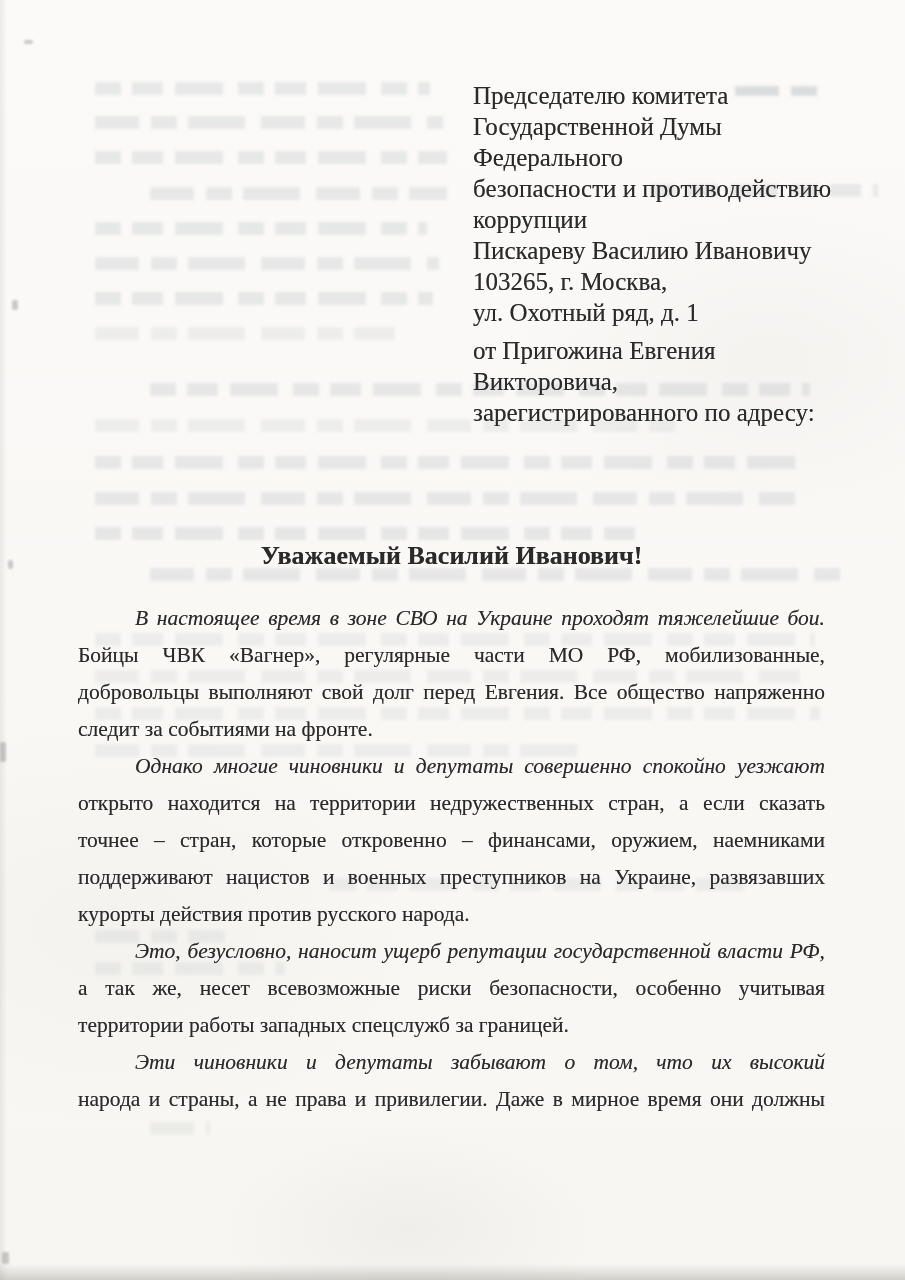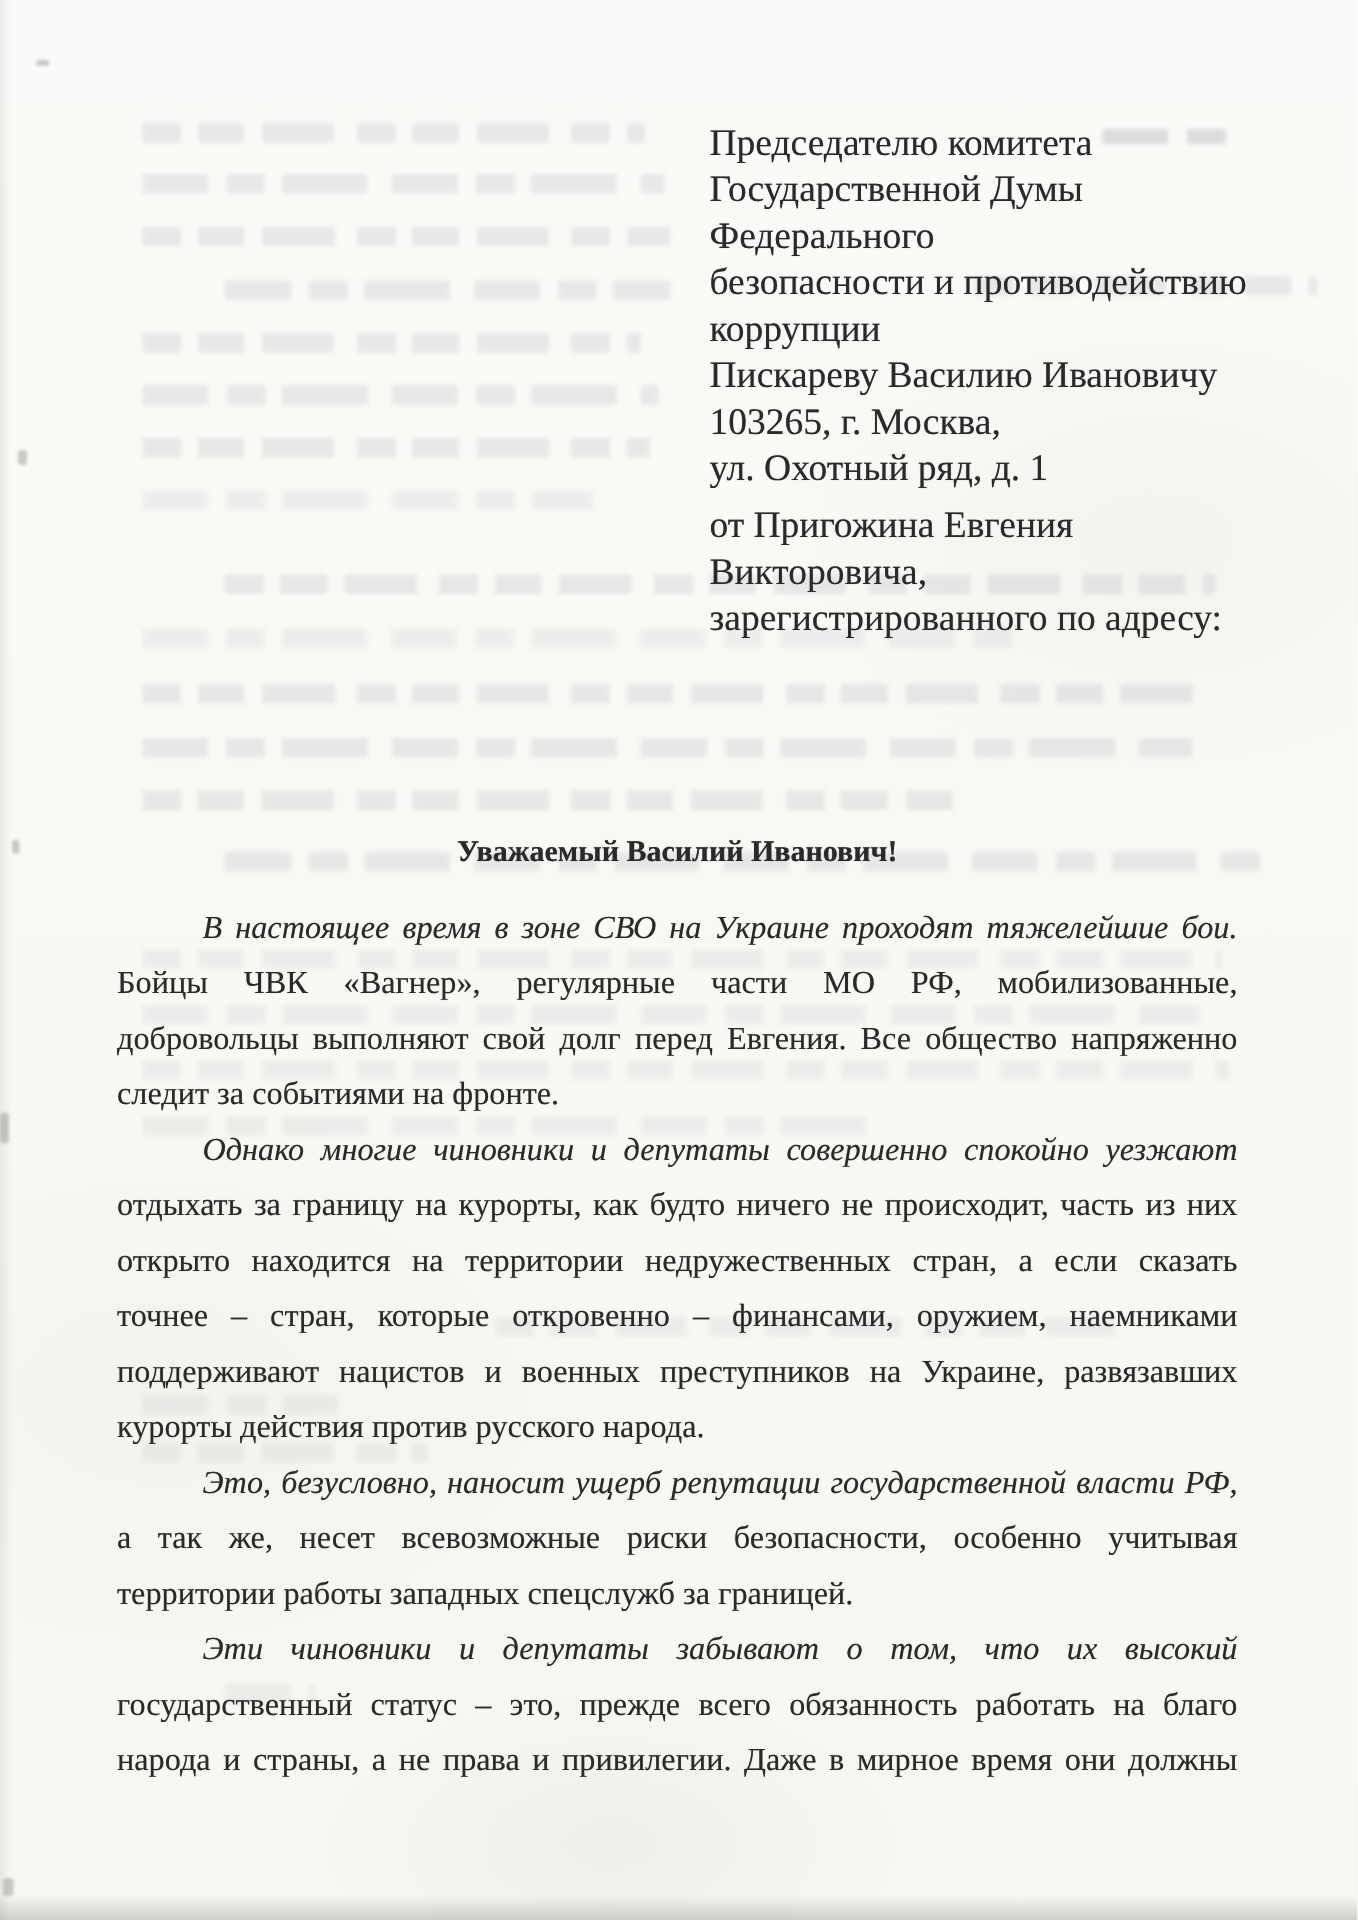--- a/index.html
+++ b/index.html
@@ -21,23 +21,22 @@
   .recipient, .sender {
     position: absolute; left: 473px; width: 362px;
     font-size: 25px; line-height: 31px;
     text-shadow: 0 0 .5px rgba(42,42,42,.55);
   }
   .recipient { top: 80px; }
   .sender    { top: 335px; }
 
   .salutation {
     position: absolute; left: 78px; top: 541px; width: 747px;
-    text-align: center; font-weight: bold; font-size: 20px;
+    text-align: center; font-weight: bold; font-size: 26px;
     text-shadow: 0 0 .5px rgba(30,30,30,.6);
-    margin-top: 16px;
   }
 
   .bodytext {
     position: absolute; left: 78px; top: 600px; width: 747px;
     font-size: 21.5px;
     text-shadow: 0 0 .5px rgba(42,42,42,.5);
   }
   .tline { line-height: 37px; text-align: justify; text-align-last: justify; }
   .tline.first { text-indent: 57px; font-style: italic; }
   .tline.endp  { text-align-last: left; }
@@ -125,34 +124,32 @@
 
   <div class="bodytext">
     <div class="para">
       <div class="tline first">В настоящее время в зоне СВО на Украине проходят тяжелейшие бои.</div>
       <div class="tline">Бойцы ЧВК «Вагнер», регулярные части МО РФ, мобилизованные,</div>
       <div class="tline">добровольцы выполняют свой долг перед Евгения. Все общество напряженно</div>
       <div class="tline endp">следит за событиями на фронте.</div>
     </div>
     <div class="para">
       <div class="tline first">Однако многие чиновники и депутаты совершенно спокойно уезжают</div>
-      <div class="tline">отдыхать за границу на курорты, как будто ничего не происходит, часть из них</div>
       <div class="tline">открыто находится на территории недружественных стран, а если сказать</div>
       <div class="tline">точнее – стран, которые откровенно – финансами, оружием, наемниками</div>
       <div class="tline">поддерживают нацистов и военных преступников на Украине, развязавших</div>
       <div class="tline endp">курорты действия против русского народа.</div>
     </div>
     <div class="para">
       <div class="tline first">Это, безусловно, наносит ущерб репутации государственной власти РФ,</div>
       <div class="tline">а так же, несет всевозможные риски безопасности, особенно учитывая</div>
       <div class="tline endp">территории работы западных спецслужб за границей.</div>
     </div>
     <div class="para">
       <div class="tline first">Эти чиновники и депутаты забывают о том, что их высокий</div>
-      <div class="tline">государственный статус – это, прежде всего обязанность работать на благо</div>
       <div class="tline">народа и страны, а не права и привилегии. Даже в мирное время они должны</div>
     </div>
   </div>
 
   <div class="speck" style="left:24px; top:40px;  width:9px;  height:4px;"></div>
   <div class="speck" style="left:12px; top:300px; width:6px;  height:10px;"></div>
   <div class="speck" style="left:8px;  top:560px; width:5px;  height:9px;"></div>
   <div class="speck" style="left:0px;  top:742px; width:6px;  height:20px;"></div>
   <div class="speck" style="left:2px;  top:1252px; width:7px; height:12px;"></div>
   <div class="left-edge"></div>

